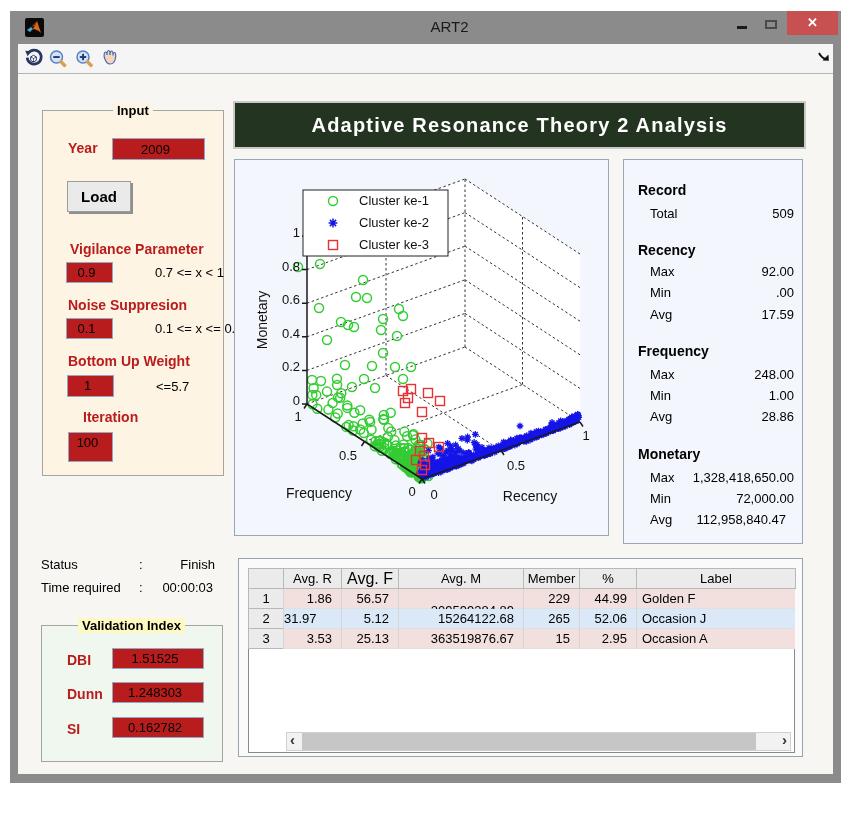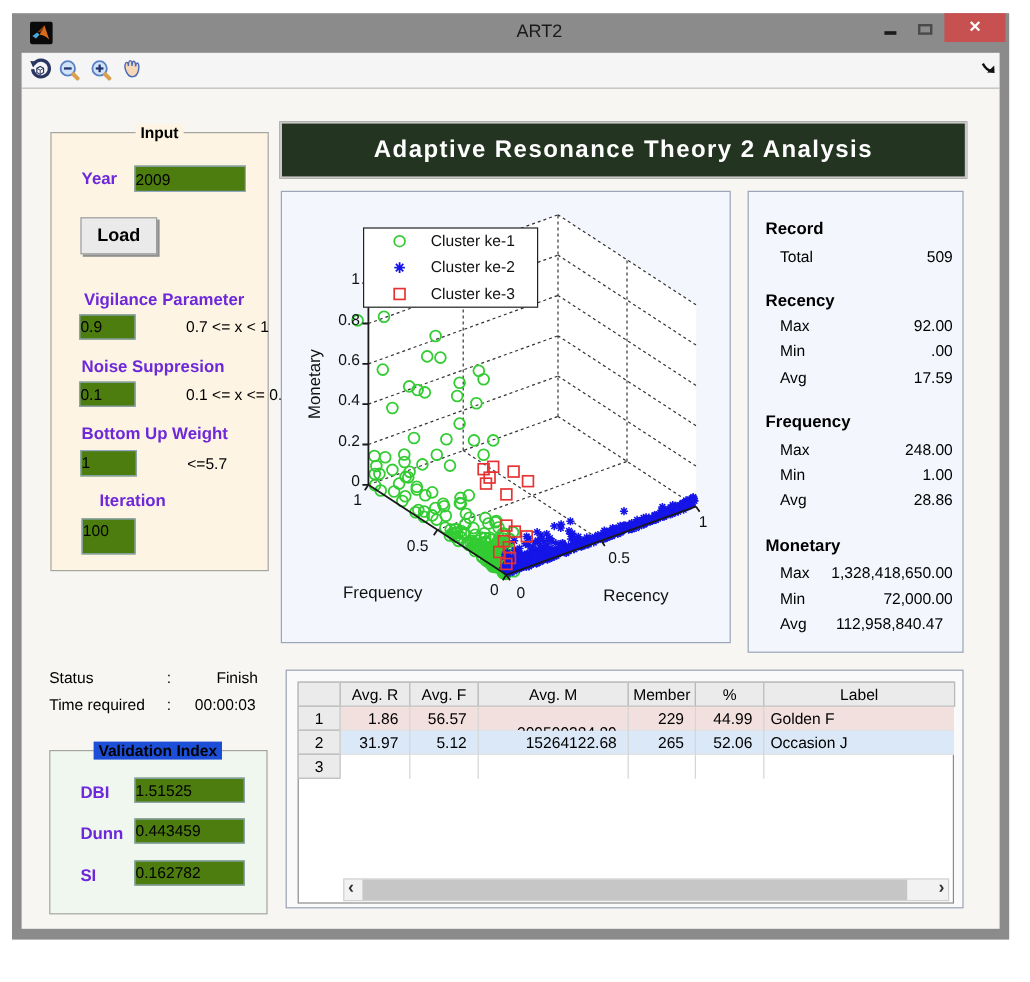--- a/index.html
+++ b/index.html
@@ -11,25 +11,25 @@
 #mlicon { position:absolute; left:11px; top:7px; width:19px; height:19px; }
 #btnmin { position:absolute; left:723px; top:15px; width:10px; height:3px; background:#1a1a1a; }
 #btnmax { position:absolute; left:751px; top:9px; width:12px; height:9px; border:2px solid #4a4a4a; }
 #btnclose { position:absolute; left:773px; top:0px; width:51px; height:24px; background:#C75050; color:#fff;
             font-size:13px; font-weight:bold; text-align:center; line-height:23px; }
 #toolbar { position:absolute; left:8px; top:33px; width:815px; height:30px; background:#F5F5F5; border-bottom:1px solid #B5B5B5; }
 #content { position:absolute; left:8px; top:63px; width:815px; height:700px; background:#F7F6F3; }
 
 .panel { position:absolute; border:1px solid #A5A5A0; }
 .ptitle { position:absolute; top:-8px; font-weight:bold; font-size:13px; color:#000; padding:0 4px; }
-.editbox { position:absolute; background:#4d7c0f; border:1px solid #92A7C4; font-size:13px; color:#000;
-           text-align:left; padding-right:6px; line-height:19px; }
+.editbox { position:absolute; background:#b91c1c; border:1px solid #92A7C4; font-size:13px; color:#000;
+           text-align:center; padding-right:6px; line-height:19px; }
 .btn { position:absolute; background:#EAEAEA; border:1px solid #9C9C9C; box-shadow:2px 2px 0 #8F8F8F;
        font-weight:bold; font-size:15px; text-align:center; color:#000; }
-.lbl { position:absolute; font-weight:bold; font-size:14px; color:#6d28d9; white-space:nowrap; }
+.lbl { position:absolute; font-weight:bold; font-size:14px; color:#b91c1c; white-space:nowrap; }
 .ann { position:absolute; font-size:13px; color:#000; white-space:nowrap;margin-left:37px; }
 .txt { position:absolute; font-size:13px; color:#000; white-space:nowrap; }
 
 #inputPanel { left:24px; top:36px; width:182px; height:366px; background:#FDF4E3; }
 #startPanel { left:24px; top:417px; width:182px; height:54px; background:#F0E2E1; }
 #validPanel { left:23px; top:551px; width:182px; height:137px; background:#F0F7EF; }
 #banner { position:absolute; left:215px; top:27px; width:573px; height:48px; background:#233420;
           border:2px solid #C9C9C9; color:#fff; font-weight:bold; font-size:20px; text-align:center;
           line-height:44px; letter-spacing:1.2px; }
 #plotPanel { left:216px; top:85px; width:375px; height:377px; background:#F3F6FC; border:1px solid #9AA5B8; }
@@ -108,25 +108,25 @@
 
 
     <div class="txt" style="left:23px; top:483px;">Status</div>
     <div class="txt" style="left:121px; top:483px;">:</div>
     <div class="txt" style="left:152px; top:483px; width:45px; text-align:right;">Finish</div>
     <div class="txt" style="left:23px; top:506px;">Time required</div>
     <div class="txt" style="left:121px; top:506px;">:</div>
     <div class="txt" style="left:110px; top:506px; width:85px; text-align:right;">00:00:03</div>
 
     <div id="validPanel" class="panel">
-      <div class="ptitle" style="left:36px; background:#1d4ed8;">Validation Index</div>
+      <div class="ptitle" style="left:36px; background:#fef9c3;">Validation Index</div>
       <div class="lbl" style="left:25px; top:26px; font-size:14px;">DBI</div>
       <div class="editbox" style="left:70px; top:22px; width:92px; height:21px;">1.51525</div>
       <div class="lbl" style="left:25px; top:60px; font-size:14px;">Dunn</div>
-      <div class="editbox" style="left:70px; top:56px; width:92px; height:21px;">0.443459</div>
+      <div class="editbox" style="left:70px; top:56px; width:92px; height:21px;">1.248303</div>
       <div class="lbl" style="left:25px; top:95px; font-size:14px;">SI</div>
       <div class="editbox" style="left:70px; top:91px; width:92px; height:21px;">0.162782</div>
     </div>
 
     <div id="banner">Adaptive Resonance Theory 2 Analysis</div>
 
     <div id="plotPanel" class="panel">
       <svg width="373" height="375" viewBox="0 0 373 375" style="position:absolute;left:0;top:0">
           <polygon points="72.0,76.0 230.0,19.0 345.0,94.0 345.0,262.0 187.0,319.0 72.0,244.0" fill="#ffffff"></polygon>
           <path d="M151.0 215.5L151.0 47.5M230.0 187.0L230.0 19.0M72.0 244.0L230.0 187.0M72.0 210.4L230.0 153.4M72.0 176.8L230.0 119.8M72.0 143.2L230.0 86.2M72.0 109.6L230.0 52.6M72.0 76.0L230.0 19.0M287.5 224.5L287.5 56.5M345.0 262.0L230.0 187.0M345.0 228.4L230.0 153.4M345.0 194.8L230.0 119.8M345.0 161.2L230.0 86.2M345.0 127.6L230.0 52.6M345.0 94.0L230.0 19.0M266.0 290.5L151.0 215.5M129.5 281.5L287.5 224.5" stroke="#333" stroke-width="1" fill="none" stroke-dasharray="2.5 2.5"></path>
@@ -1115,44 +1115,52 @@
       <div class="rr" style="left:26px; top:331px;">Min</div>
         <div class="rr" style="right:8px; top:331px;">72,000.00</div>
       <div class="rr" style="left:26px; top:352px;">Avg</div>
         <div class="rr" style="right:16px; top:352px;">112,958,840.47</div>
     </div>
 
     <div id="tablePanel" class="panel">
       <div style="position:absolute;left:9px;top:9px;width:547px;height:185px;background:#fff;border:1px solid #8a8a8a"></div>
         <div style="position:absolute;left:9px;top:9px;width:36px;height:21px;background:#EBEBEB;border:1px solid #B8B8B8;font-size:13px;text-align:center;line-height:19px"></div>
         <div style="position:absolute;left:44px;top:9px;width:59px;height:21px;background:#EBEBEB;border:1px solid #B8B8B8;font-size:13px;text-align:center;line-height:19px">Avg. R</div>
-        <div style="position:absolute;left:102px;top:9px;width:58px;height:21px;background:#EBEBEB;border:1px solid #B8B8B8;font-size:13px;text-align:center;line-height:19px">Avg. F</div>
+        <div style="position:absolute;left:102px;top:9px;width:58px;height:21px;background:#EBEBEB;border:1px solid #B8B8B8;font-size:16px;text-align:center;line-height:19px">Avg. F</div>
         <div style="position:absolute;left:159px;top:9px;width:126px;height:21px;background:#EBEBEB;border:1px solid #B8B8B8;font-size:13px;text-align:center;line-height:19px">Avg. M</div>
         <div style="position:absolute;left:284px;top:9px;width:57px;height:21px;background:#EBEBEB;border:1px solid #B8B8B8;font-size:13px;text-align:center;line-height:19px">Member</div>
         <div style="position:absolute;left:340px;top:9px;width:58px;height:21px;background:#EBEBEB;border:1px solid #B8B8B8;font-size:13px;text-align:center;line-height:19px">%</div>
         <div style="position:absolute;left:397px;top:9px;width:160px;height:21px;background:#EBEBEB;border:1px solid #B8B8B8;font-size:13px;text-align:center;line-height:19px">Label</div>
         <div style="position:absolute;left:9px;top:29px;width:36px;height:21px;background:#EBEBEB;border:1px solid #B8B8B8;font-size:13px;text-align:center;line-height:19px">1</div>
         <div style="position:absolute;left:45px;top:30px;width:511px;height:20px;background:#F2E0DF;border-bottom:1px solid #E0E0E0">
           <span style="position:absolute;left:0px;top:0;width:53px;font-size:13px;text-align:right;line-height:20px;padding-right:5px;display:inline-block">1.86</span>
           <span style="position:absolute;left:58px;top:0;width:52px;font-size:13px;text-align:right;line-height:20px;padding-right:5px;display:inline-block">56.57</span>
           <span style="position:absolute;left:115px;top:12px;width:120px;font-size:13px;text-align:right;line-height:20px;padding-right:5px;display:inline-block">209599384.89</span>
           <span style="position:absolute;left:240px;top:0;width:51px;font-size:13px;text-align:right;line-height:20px;padding-right:5px;display:inline-block">229</span>
           <span style="position:absolute;left:296px;top:0;width:52px;font-size:13px;text-align:right;line-height:20px;padding-right:5px;display:inline-block">44.99</span>
           <span style="position:absolute;left:358px;top:0;font-size:13px;line-height:20px">Golden F</span>
         </div>
         <div style="position:absolute;left:9px;top:49px;width:36px;height:21px;background:#EBEBEB;border:1px solid #B8B8B8;font-size:13px;text-align:center;line-height:19px">2</div>
         <div style="position:absolute;left:45px;top:50px;width:511px;height:20px;background:#DBE8F8;border-bottom:1px solid #E0E0E0">
-          <span style="position:absolute;left:0px;top:0;width:53px;font-size:13px;text-align:right;line-height:20px;padding-right:5px;display:inline-block">31.97</span>
+          <span style="position:absolute;left:0px;top:0;width:53px;font-size:13px;text-align:left;line-height:20px;padding-right:5px;display:inline-block">31.97</span>
           <span style="position:absolute;left:58px;top:0;width:52px;font-size:13px;text-align:right;line-height:20px;padding-right:5px;display:inline-block">5.12</span>
           <span style="position:absolute;left:115px;top:0;width:120px;font-size:13px;text-align:right;line-height:20px;padding-right:5px;display:inline-block">15264122.68</span>
           <span style="position:absolute;left:240px;top:0;width:51px;font-size:13px;text-align:right;line-height:20px;padding-right:5px;display:inline-block">265</span>
           <span style="position:absolute;left:296px;top:0;width:52px;font-size:13px;text-align:right;line-height:20px;padding-right:5px;display:inline-block">52.06</span>
           <span style="position:absolute;left:358px;top:0;font-size:13px;line-height:20px">Occasion J</span>
         </div>
         <div style="position:absolute;left:9px;top:69px;width:36px;height:21px;background:#EBEBEB;border:1px solid #B8B8B8;font-size:13px;text-align:center;line-height:19px">3</div>
+        <div style="position:absolute;left:45px;top:70px;width:511px;height:20px;background:#F2E0DF;border-bottom:1px solid #E0E0E0">
+          <span style="position:absolute;left:0px;top:0;width:53px;font-size:13px;text-align:right;line-height:20px;padding-right:5px;display:inline-block">3.53</span>
+          <span style="position:absolute;left:58px;top:0;width:52px;font-size:13px;text-align:right;line-height:20px;padding-right:5px;display:inline-block">25.13</span>
+          <span style="position:absolute;left:115px;top:0;width:120px;font-size:13px;text-align:right;line-height:20px;padding-right:5px;display:inline-block">363519876.67</span>
+          <span style="position:absolute;left:240px;top:0;width:51px;font-size:13px;text-align:right;line-height:20px;padding-right:5px;display:inline-block">15</span>
+          <span style="position:absolute;left:296px;top:0;width:52px;font-size:13px;text-align:right;line-height:20px;padding-right:5px;display:inline-block">2.95</span>
+          <span style="position:absolute;left:358px;top:0;font-size:13px;line-height:20px">Occasion A</span>
+        </div>
         <div style="position:absolute;left:44px;top:30px;width:1px;height:60px;background:#D5D5D5"></div>
         <div style="position:absolute;left:102px;top:30px;width:1px;height:60px;background:#D5D5D5"></div>
         <div style="position:absolute;left:159px;top:30px;width:1px;height:60px;background:#D5D5D5"></div>
         <div style="position:absolute;left:284px;top:30px;width:1px;height:60px;background:#D5D5D5"></div>
         <div style="position:absolute;left:340px;top:30px;width:1px;height:60px;background:#D5D5D5"></div>
         <div style="position:absolute;left:397px;top:30px;width:1px;height:60px;background:#D5D5D5"></div>
         <div style="position:absolute;left:47px;top:173px;width:505px;height:19px;background:#F2F2F2;border:1px solid #D0D0D0">
           <div style="position:absolute;left:15px;top:0px;width:454px;height:17px;background:#C6C6C6"></div>
           <div style="position:absolute;left:3px;top:-2px;font-size:15px;font-weight:bold;color:#333">‹</div>
           <div style="position:absolute;right:3px;top:-2px;font-size:15px;font-weight:bold;color:#333">›</div>

